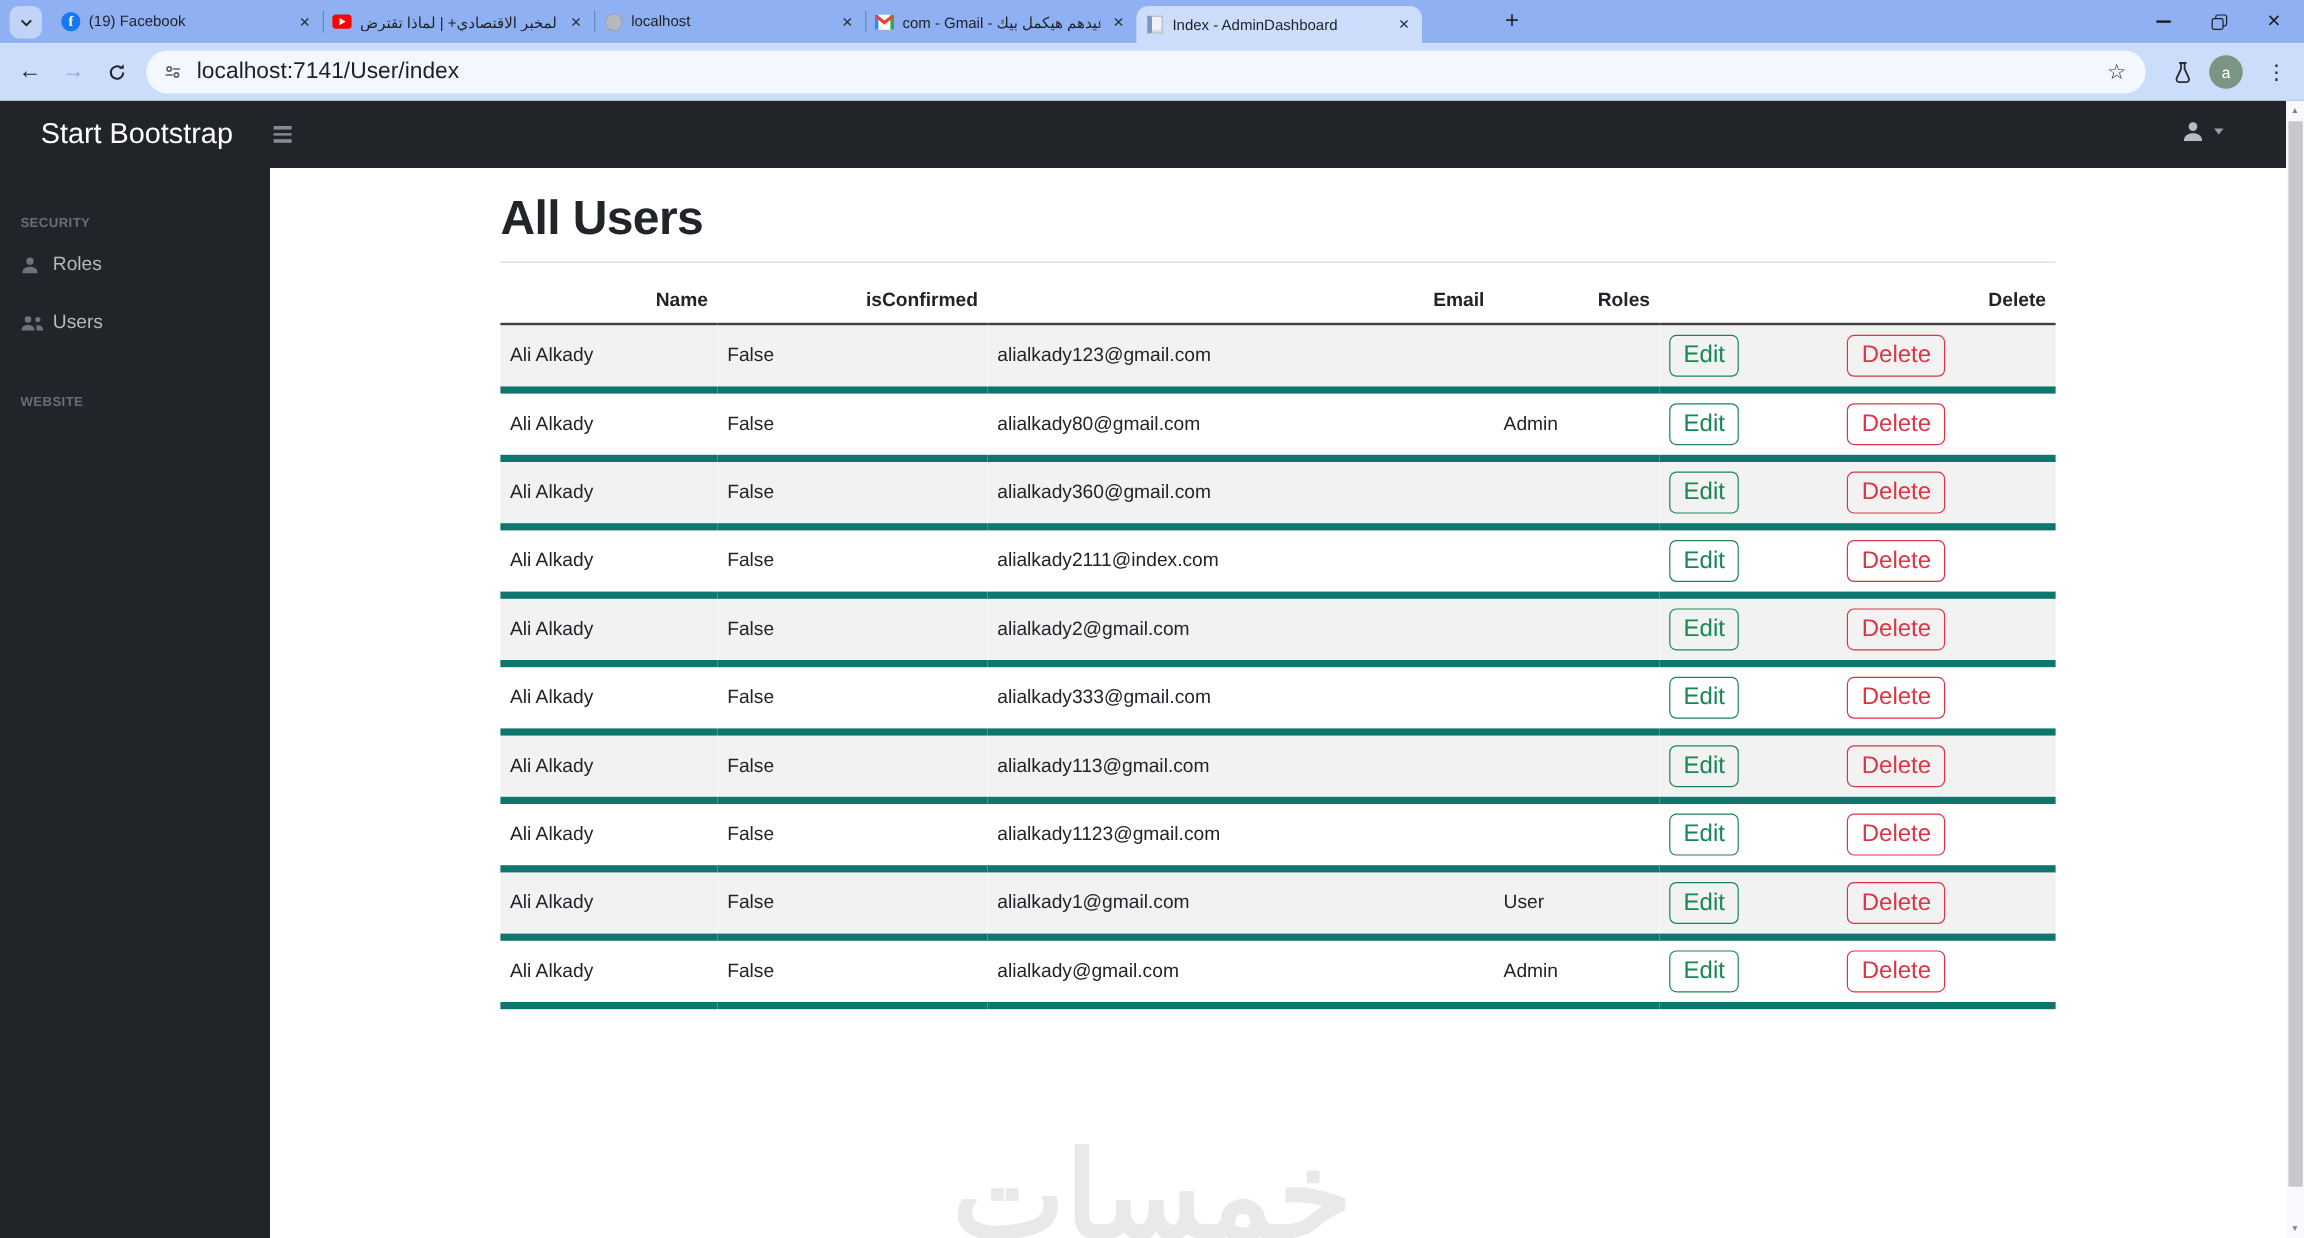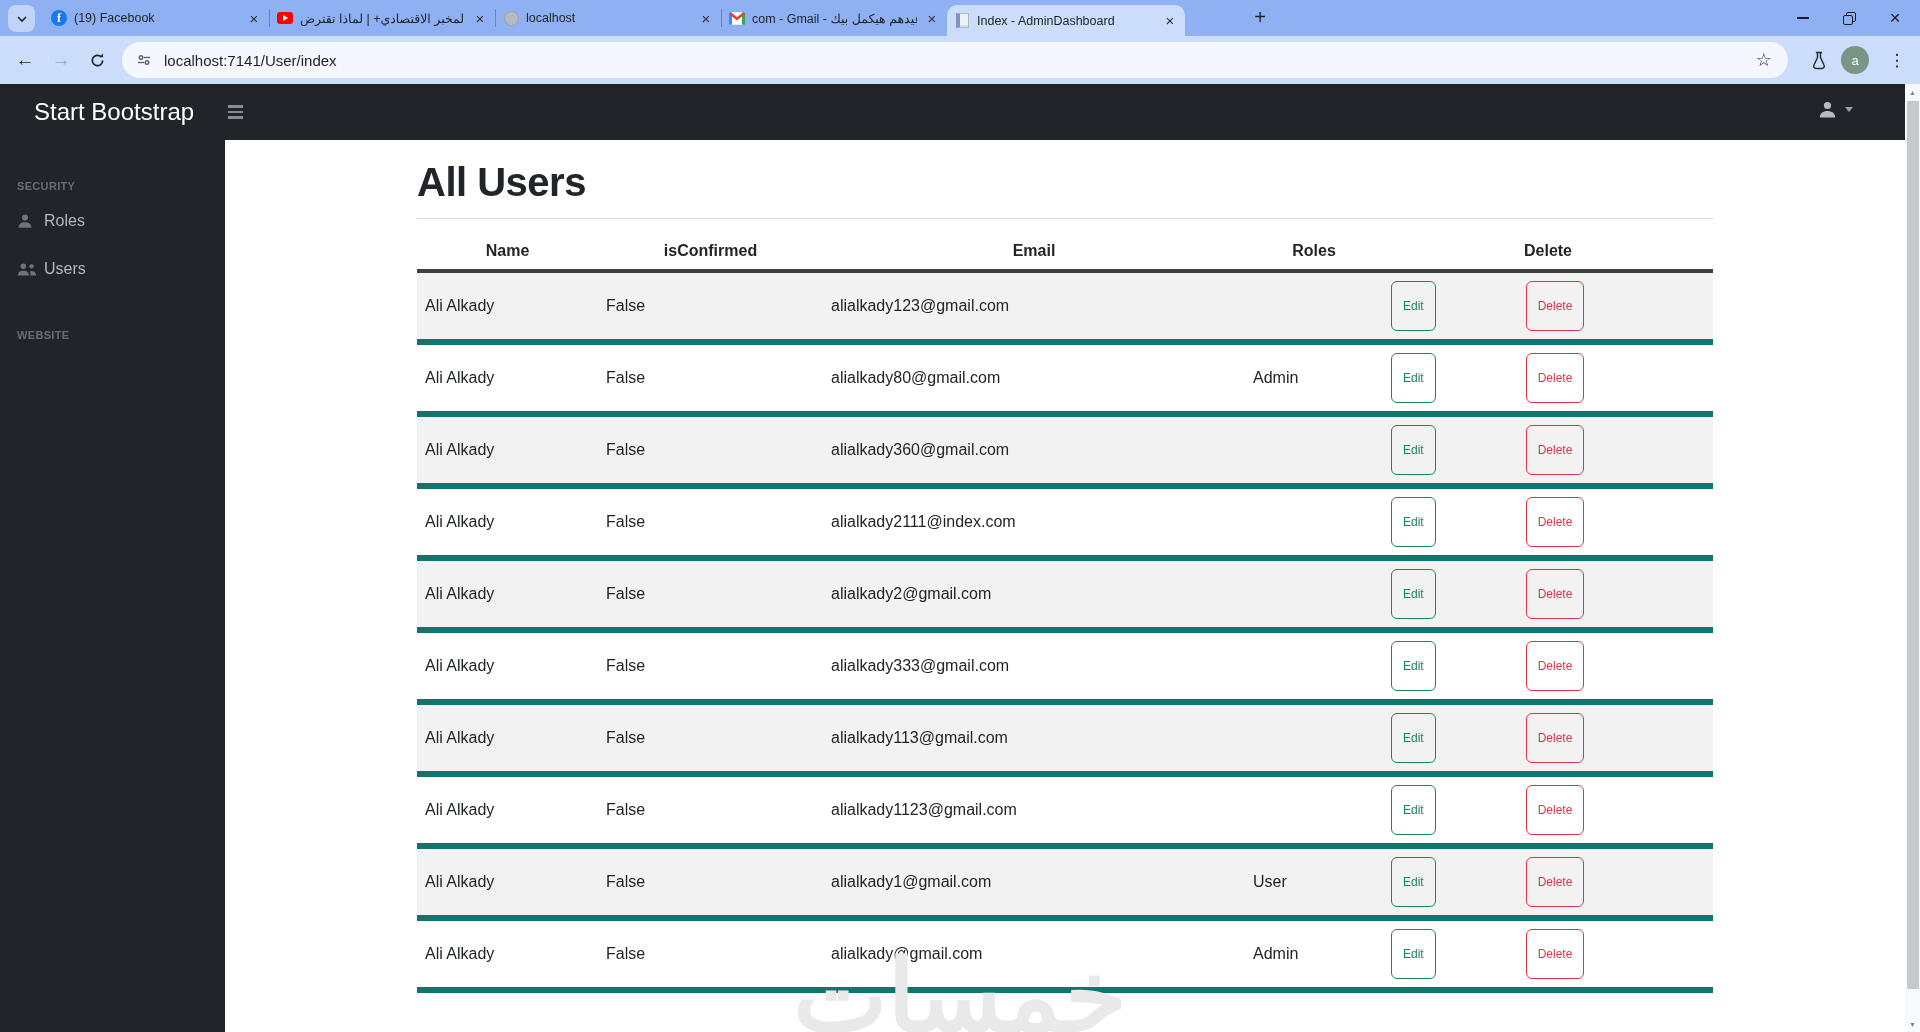--- a/index.html
+++ b/index.html
@@ -53,21 +53,21 @@
   .toolbar { position:absolute; left:0; top:36px; width:1920px; height:48px;
              background:var(--toolbar_bg,#cbddfb); }
   .nav-ico { position:absolute; top:0; height:48px; width:34px;
              display:flex; align-items:center; justify-content:center;
              font-size:19px; color:#1f2328; }
   .nav-back { left:8px; } .nav-fwd { left:44px; color:#93a7cd; } .nav-reload { left:80px; }
   .url-pill { position:absolute; left:122px; top:6px; width:1666px; height:36px;
               background:var(--url_bar_bg,#f4f8fe); border-radius:18px;
               display:flex; align-items:center; }
   .tune { margin-left:14px; display:flex; }
-  .url-text { margin-left:12px; font-size:15px; color:#1d2126; flex:1; }
+  .url-text { margin-left:12px; font-size:19px; color:#1d2126; flex:1; }
   .star { margin-right:16px; font-size:18px; color:#2a2e33; }
   .flask { position:absolute; left:1804px; top:0; height:48px; width:30px;
            display:flex; align-items:center; justify-content:center; }
   .avatar { position:absolute; left:1841px; top:10px; width:28px; height:28px;
             border-radius:50%; background:var(--avatar_bg,#7a9584); color:#fff;
             font-size:13px; display:flex; align-items:center; justify-content:center; }
   .kebab { position:absolute; left:1884px; top:0; height:48px; width:26px;
            display:flex; align-items:center; justify-content:center;
            font-size:17px; color:#1f2328; }
 
@@ -97,26 +97,26 @@
 
   
   .content { position:absolute; left:225px; top:140px; width:1680px; height:892px;
              background:#fff; }
   .container { width:1296px; margin:0 auto; }
   h1.page-title { margin-top:20px; font-size:40px; font-weight:600;
                   color:#212529; letter-spacing:-.5px; }
   hr.rule { border:none; border-top:1px solid #d6d9dc; margin-top:13px; }
   table.users { width:100%; border-collapse:collapse; margin-top:14px;
                 font-size:16px; color:#212529; table-layout:fixed; }
-  th { text-align:center; padding:9px 8px; border-bottom:4px solid #404040;
+  th { text-align:right; padding:9px 8px; border-bottom:2px solid #404040;
        font-weight:bold; }
   td { padding:8px; height:55px; vertical-align:middle;
        border-bottom:6px solid #0f766e; overflow:hidden;margin-top:42px; }
   tbody tr:nth-child(odd) { background:var(--row_stripe,#f2f2f2); }
-  .btn-edit,.btn-delete { font-family:inherit; font-size:12px; padding:17px 11px;
+  .btn-edit,.btn-delete { font-family:inherit; font-size:20px; padding:5px 11px;
        background:transparent; border-radius:6px; cursor:pointer; }
   .btn-edit { border:1px solid var(--edit_green,#198754); color:var(--edit_green,#198754); }
   .btn-delete { border:1px solid var(--delete_red,#dc3545); color:var(--delete_red,#dc3545);
                 margin-left:90px; }
 
   .watermark { position:absolute; left:960px; top:938px; transform:translateX(-50%);
                font-size:100px; font-weight:bold; white-space:nowrap;
                color:var(--watermark_gray,#e9e9e9); }
 
   

